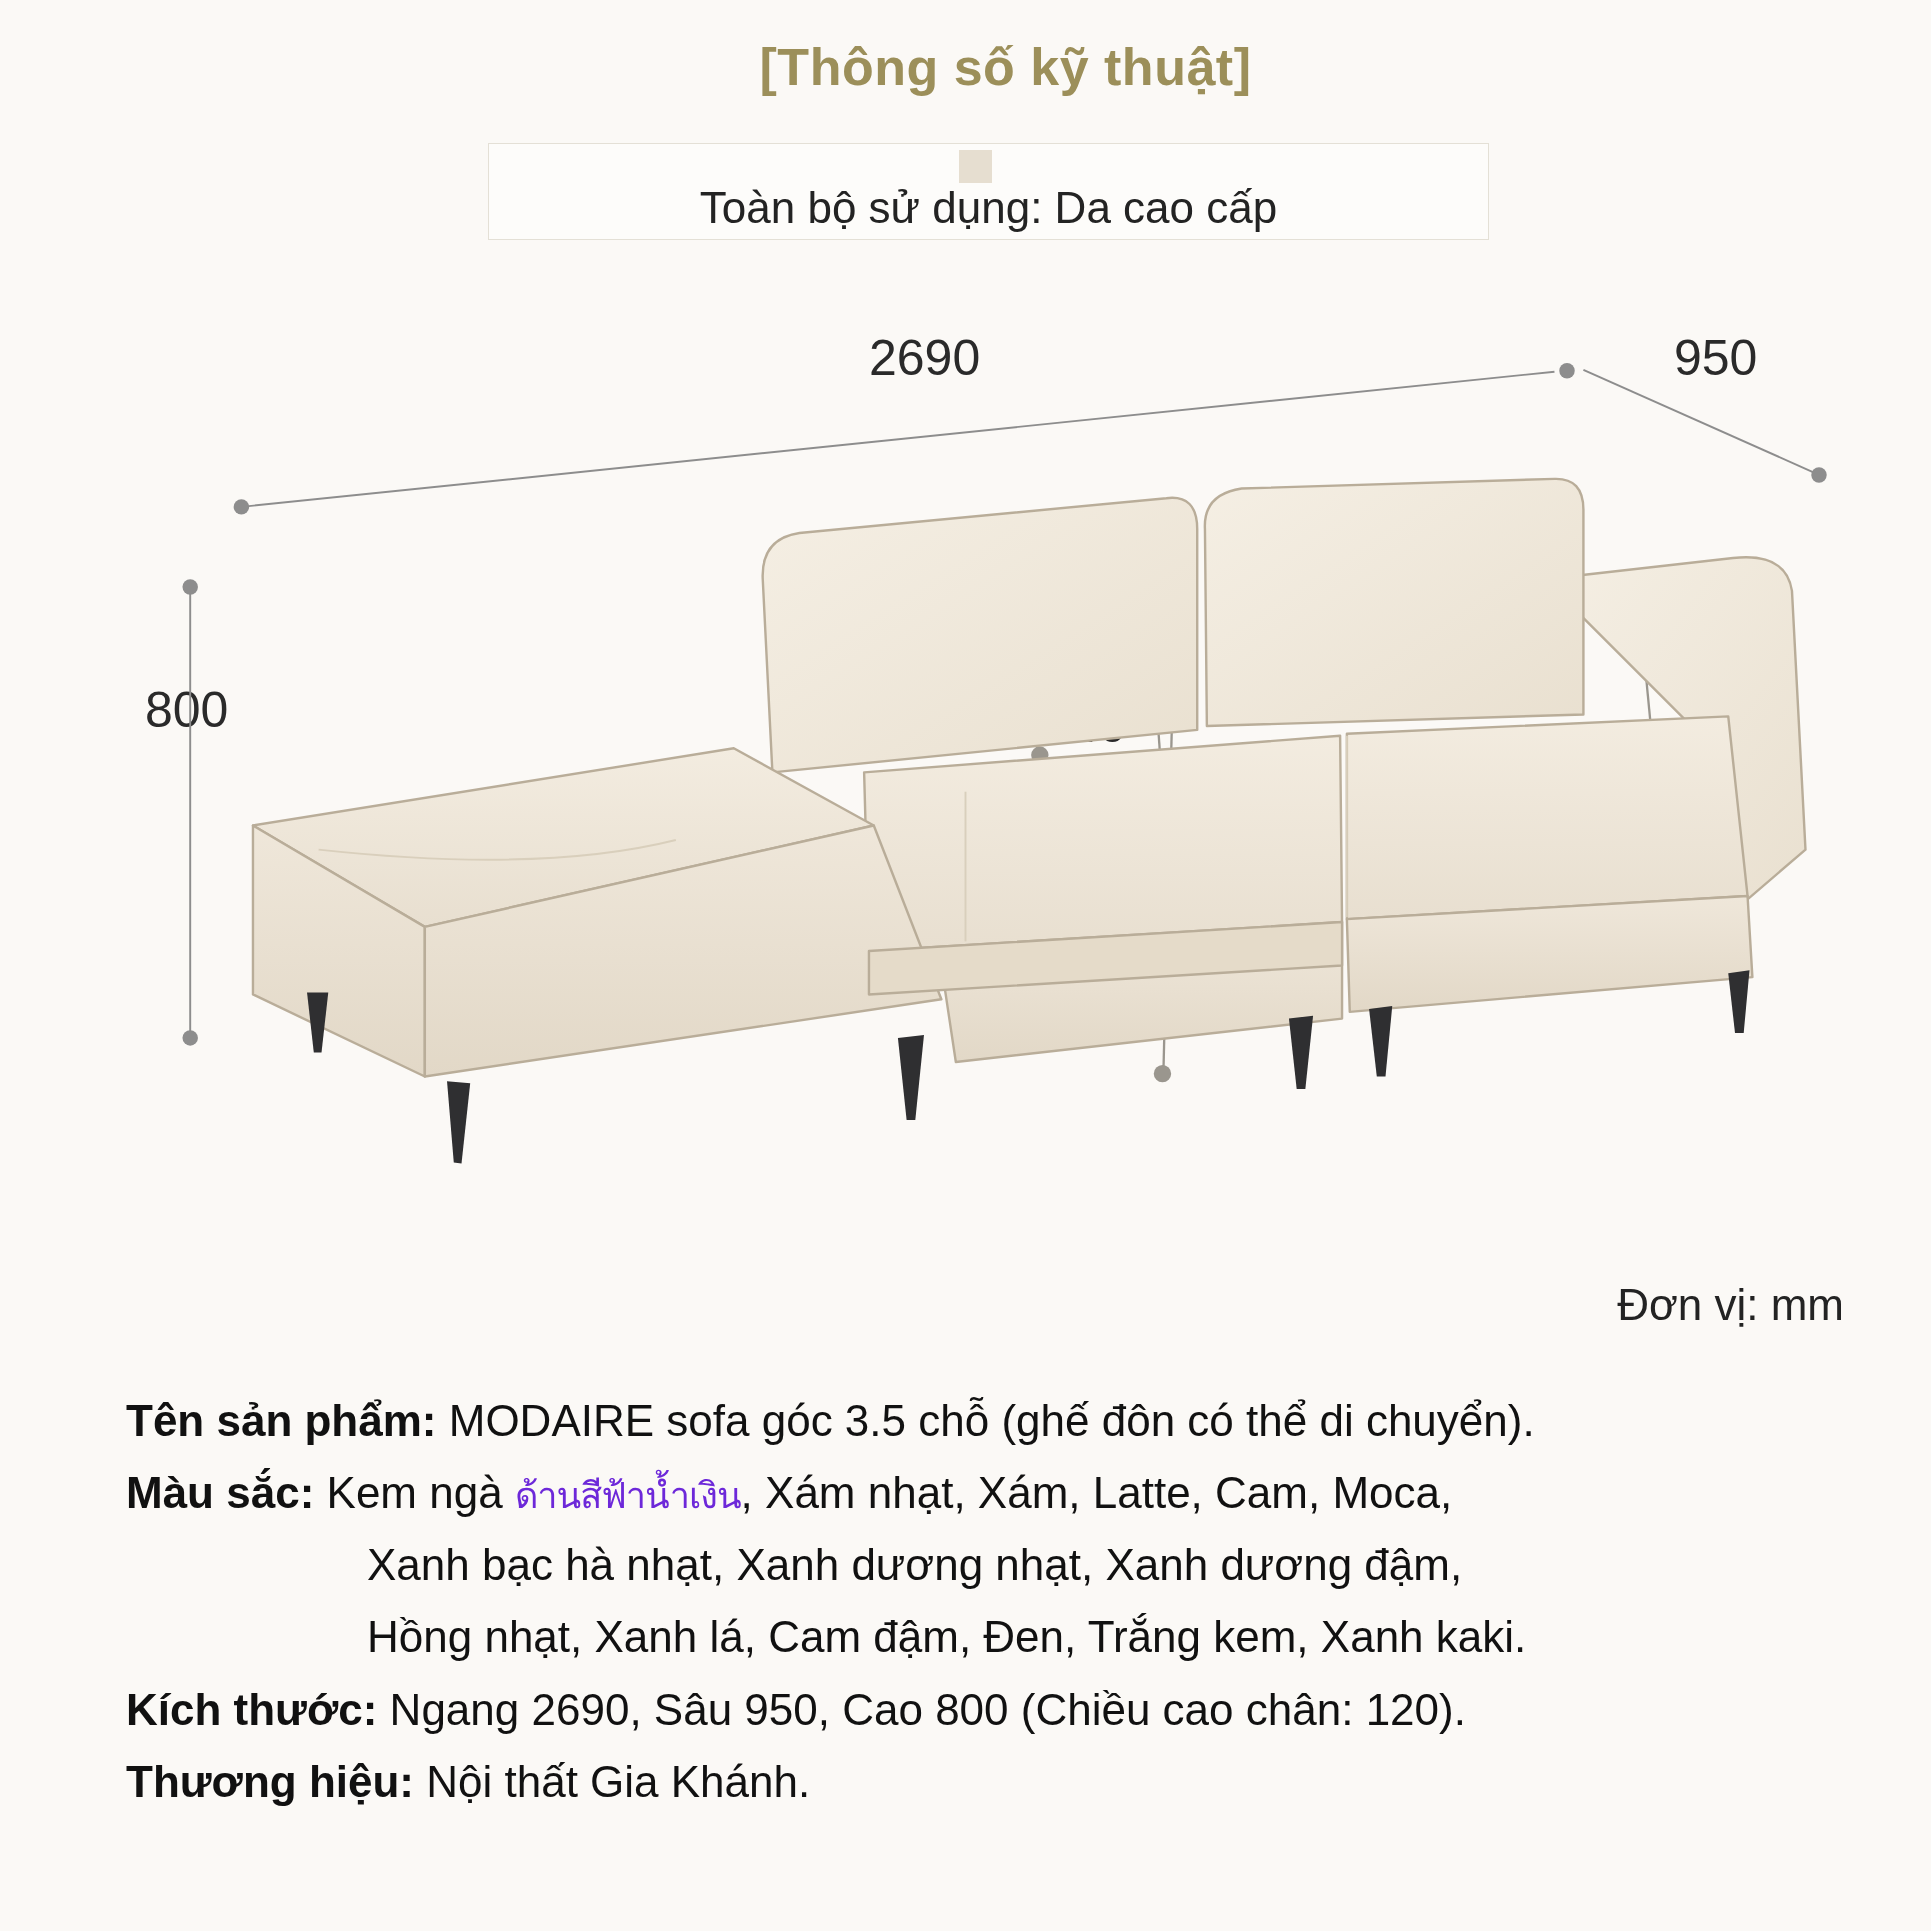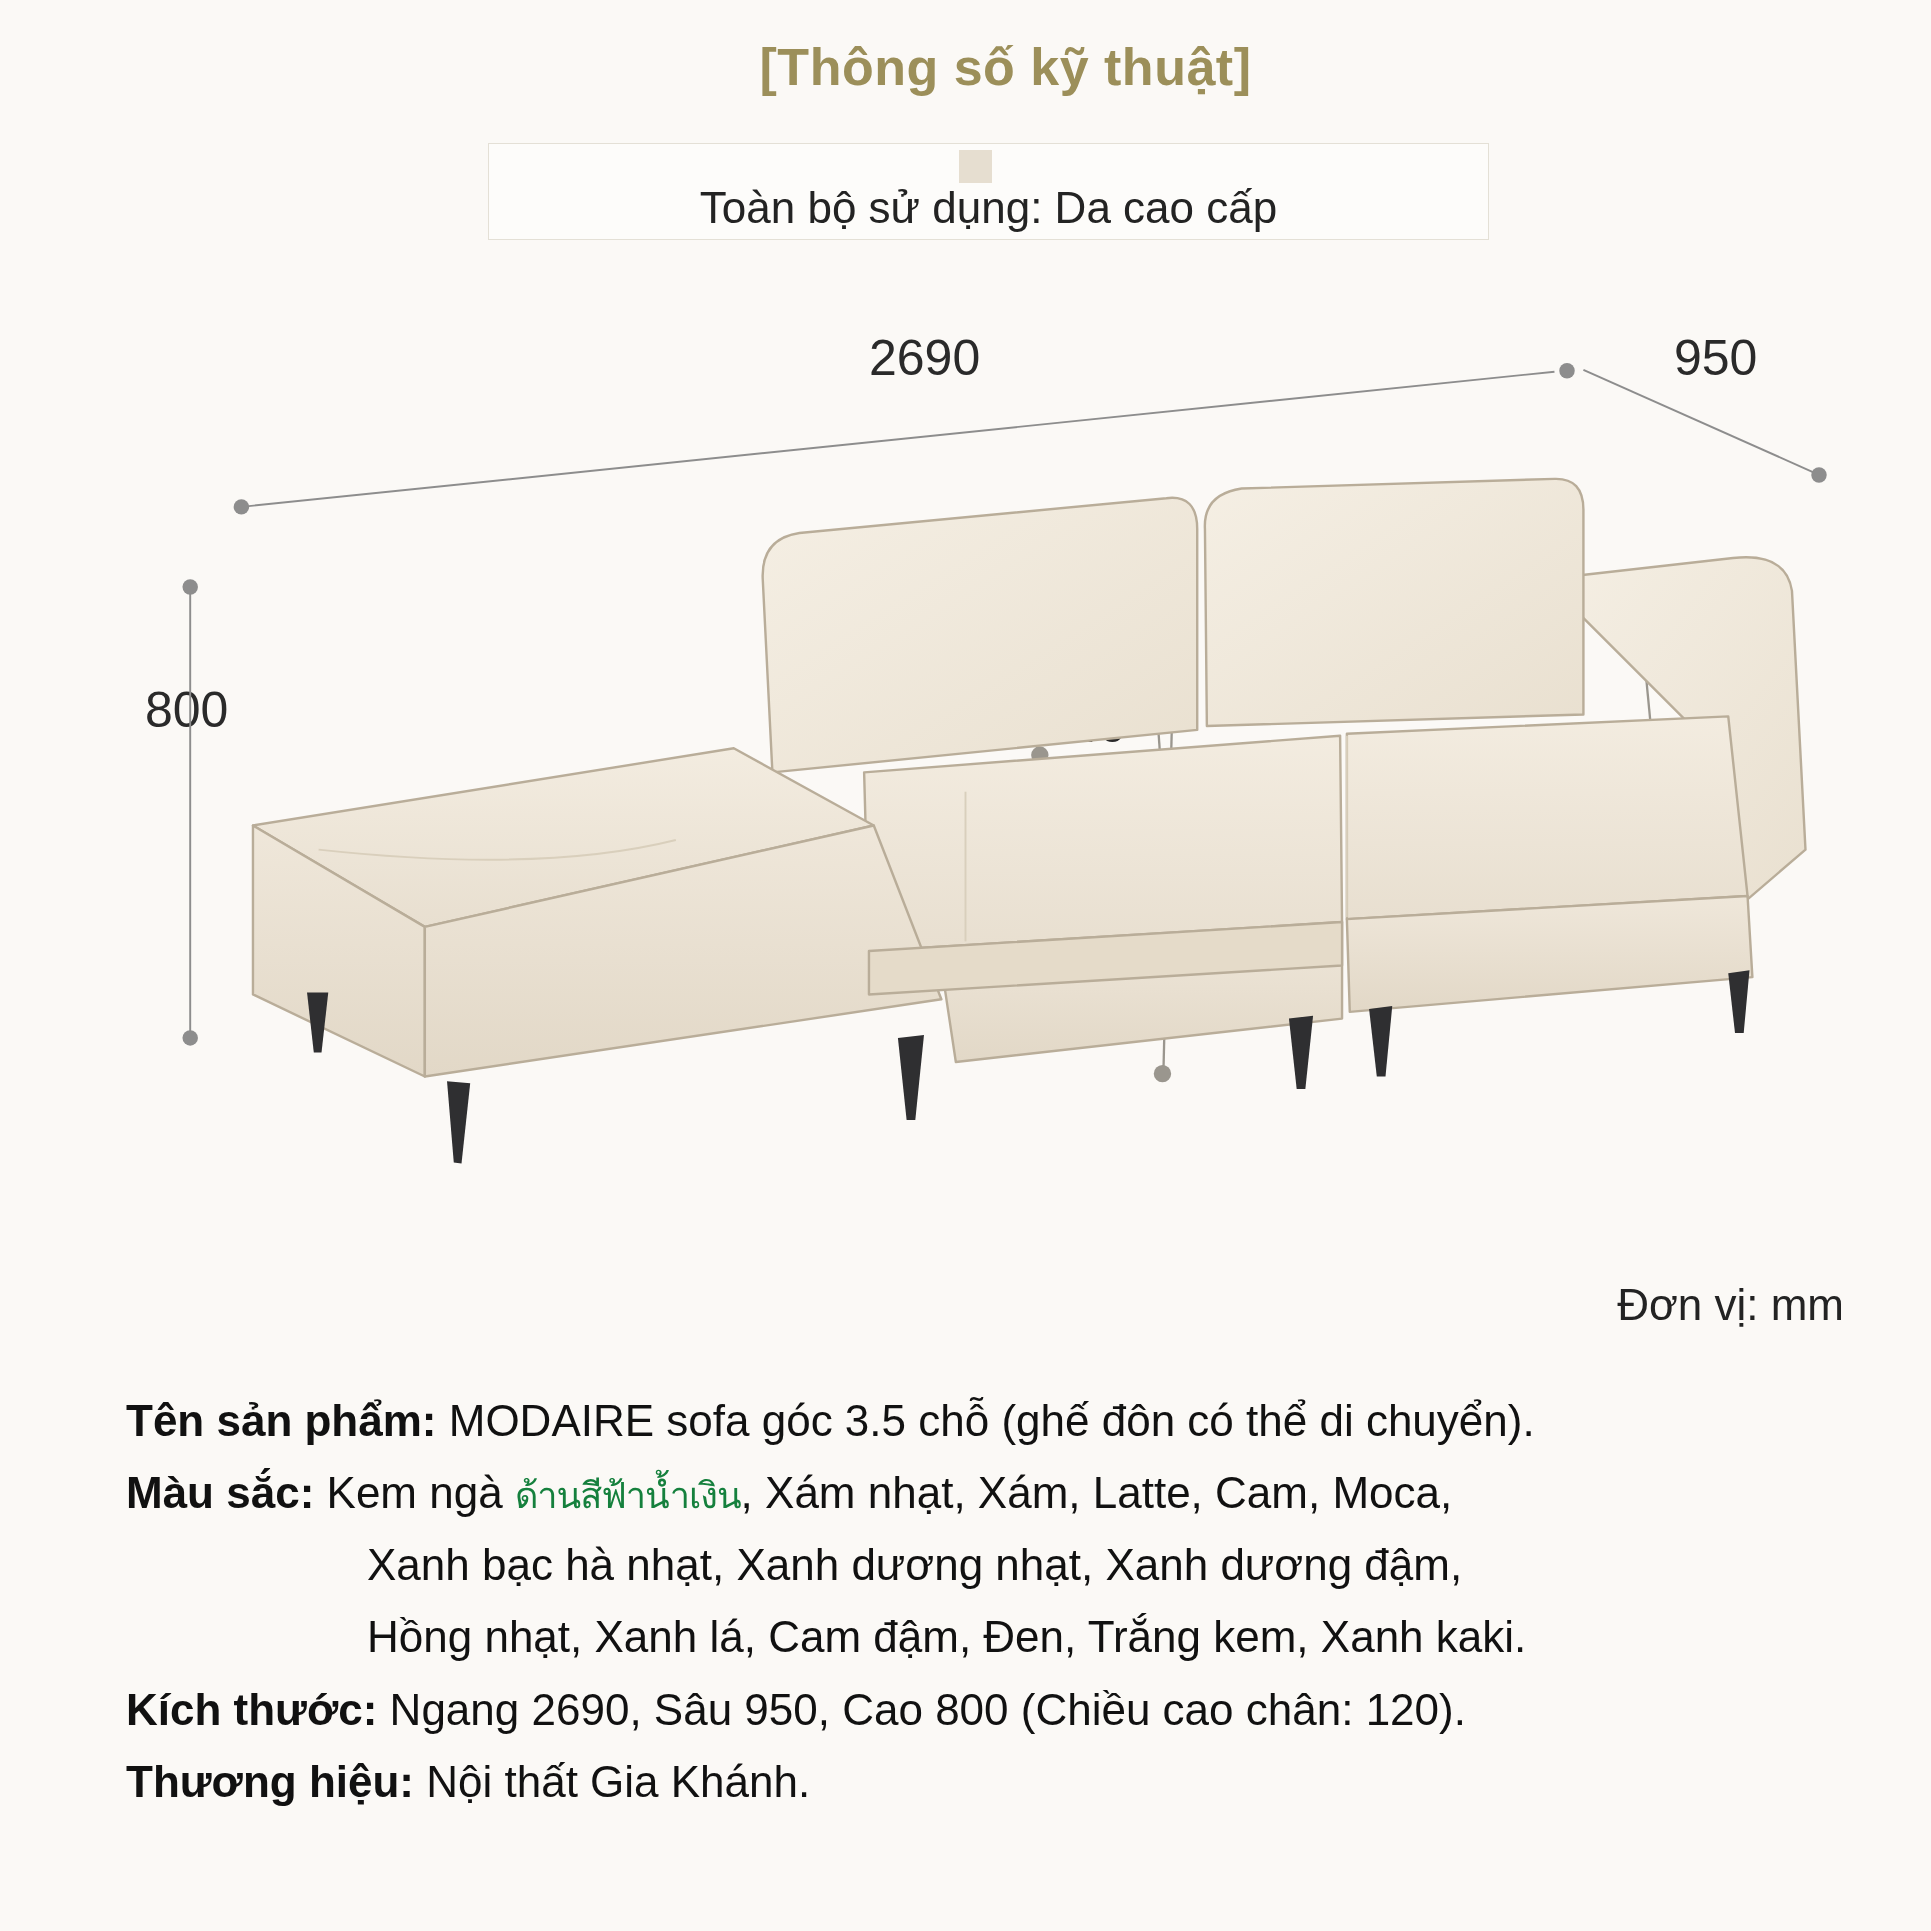--- a/index.html
+++ b/index.html
@@ -93,21 +93,21 @@
   .details .row {
     margin-bottom: 9.7px;
   }
   .details b {
     font-weight: bold;
   }
   .details .indent {
     padding-left: 241px;
   }
   .ghost {
-    color: #15803d;
+    color: #6d28d9;
     font-size: 0.82em;
     letter-spacing: -1px;
   }
 
   svg.overlay {
     position: absolute;
     top: 0;
     left: 0;
     width: 1931px;
     height: 1931px;

